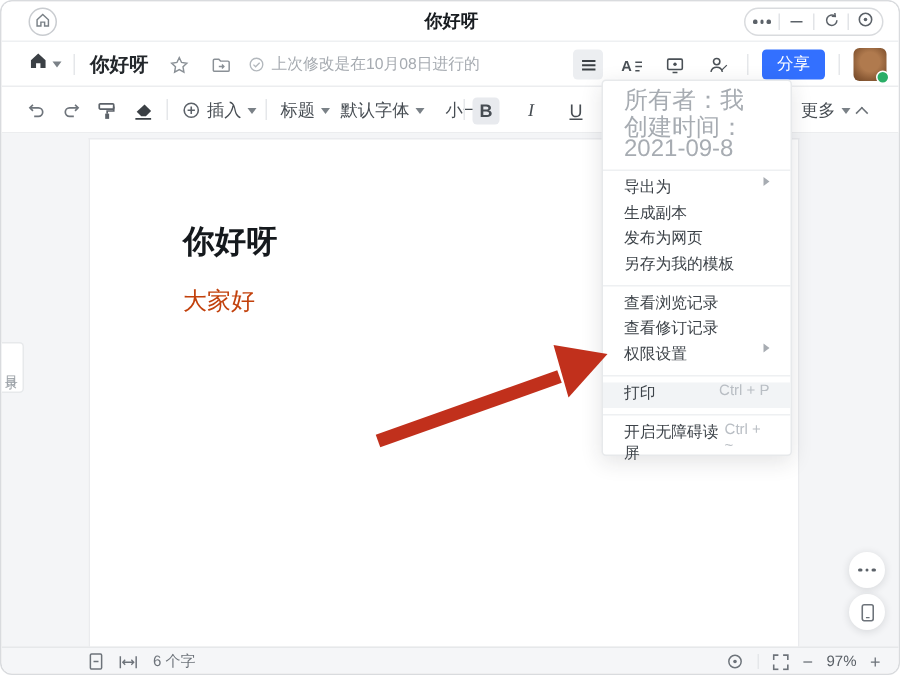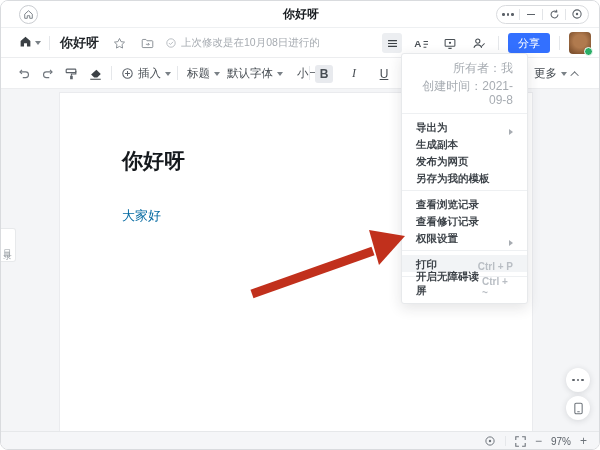--- a/index.html
+++ b/index.html
@@ -40,40 +40,40 @@
   .fmt-u { text-decoration:underline; font-size:12px; }
   .fmt-s { text-decoration:line-through; font-size:12px; }
   .fmt-box { width:18px; height:18px; display:flex; align-items:center; justify-content:center; border-radius:3px; }
   .fmt-box.active { background:#e8eaee; }
   .chev-up { width:6px; height:6px; border-left:1.6px solid #6b7177; border-top:1.6px solid #6b7177; transform:rotate(45deg) translateY(2px); }
 
   
   .canvas { position:absolute; left:0; top:88px; width:600px; height:344px; background:#f4f5f7; }
   .page { position:absolute; left:58px; top:3px; width:474px; height:341px; background:#fff; border:1px solid #eaebee; border-bottom:none; }
   .doc-heading { margin:54px 0 0 62px; font-size:21px; font-weight:700; color:#15191d; }
-  .doc-body { margin:32px 0 0 62px; font-size:13px; color:#0369a1; }
+  .doc-body { margin:16px 0 0 62px; font-size:16px; color:#c2410c; }
   .toc-tab { position:absolute; left:0; top:139px; width:15px; height:34px; background:#fff; border:1px solid #e7e9eb; border-left:none; border-radius:0 3px 3px 0; display:flex; align-items:center; justify-content:center; cursor:pointer; }
   .toc-tab span { writing-mode:vertical-rl; font-size:8.5px; color:#9aa0a6; letter-spacing:2px; }
   .float-btn { position:absolute; width:24px; height:24px; border-radius:50%; background:#fff; box-shadow:0 1px 6px rgba(31,35,41,.14); display:flex; align-items:center; justify-content:center; cursor:pointer; }
   .fb-more { right:11px; top:279px; }
   .fb-phone { right:11px; top:307px; }
 
   
   .statusbar { position:absolute; left:0; bottom:0; width:600px; height:18px; background:#f5f6f8; border-top:1px solid #e6e8ea; font-size:10px; color:#6d737a; }
   .sb-left { position:absolute; left:58px; top:0; height:18px; display:flex; align-items:center; gap:10px; }
   .sb-right { position:absolute; right:14px; top:0; height:18px; display:flex; align-items:center; gap:9px; }
   .sb-ic { display:flex; align-items:center; cursor:pointer; }
   .zoom-txt { color:#595f66; }
   .sb-right .vdiv { height:10px; }
 
   
   .menu { position:absolute; left:400px; top:52px; width:127px; background:#fff; border:1px solid #e7e9eb; border-radius:3px; box-shadow:0 4px 14px rgba(31,35,41,.12); padding:5px 0; z-index:50; }
-  .mi-line { padding:2px 14px; font-size:12px; color:#a7acb2; line-height:14px;text-align:right; }
+  .mi-line { padding:2px 14px; font-size:16px; color:#a7acb2; line-height:14px; }
   .m-div { height:1px; background:#eef0f2; margin:4px 0; }
-  .m-item { position:relative; height:17px; padding:0 14px; display:flex; align-items:flex-end; justify-content:space-between; font-size:10.5px; color:#3d4349; cursor:pointer;font-weight:bold; }
+  .m-item { position:relative; height:17px; padding:0 14px; display:flex; align-items:flex-start; justify-content:space-between; font-size:10.5px; color:#3d4349; cursor:pointer; }
   .m-item.hl { background:#f2f4f6; }
   .m-item .sc { font-size:10px; color:#b9bec4; }
   .sub { width:0; height:0; border-top:3px solid transparent; border-bottom:3px solid transparent; border-left:4px solid #a7acb2; }
 
   
   .arrow-svg { position:absolute; left:0; top:0; width:600px; height:450px; pointer-events:none; z-index:90; }
 </style>
 </head>
 <body>
 
@@ -274,20 +274,35 @@
     </div>
     <div class="float-btn fb-phone">
       <svg width="11" height="13" viewBox="0 0 12 16">
           <rect x="1.5" y="1.5" width="9" height="13" rx="1.5" fill="none" stroke="#6d737a" stroke-width="1.3"></rect>
           <path d="M4.5 12 H7.5" stroke="#6d737a" stroke-width="1.2"></path>
         </svg>
     </div>
   </div>
 
   <div class="statusbar">
+    <div class="sb-left">
+      <span class="sb-ic">
+        <svg width="10" height="12" viewBox="0 0 12 14">
+            <rect x="1.5" y="1" width="9" height="12" rx="1" fill="none" stroke="#6d737a" stroke-width="1.2"></rect>
+            <path d="M4 7 H8" stroke="#6d737a" stroke-width="1.1"></path>
+          </svg>
+      </span>
+      <span class="sb-ic">
+        <svg width="13" height="11" viewBox="0 0 16 12">
+            <path d="M1.5 1 V11 M14.5 1 V11" stroke="#6d737a" stroke-width="1.2"></path>
+            <path d="M3.5 6 H12.5 M5.5 4 L3.5 6 L5.5 8 M10.5 4 L12.5 6 L10.5 8" fill="none" stroke="#6d737a" stroke-width="1.1"></path>
+          </svg>
+      </span>
+      <span>6 个字</span>
+    </div>
     <div class="sb-right">
       <span class="sb-ic">
         <svg width="12" height="12" viewBox="0 0 16 16">
             <circle cx="8" cy="8" r="5.5" fill="none" stroke="#6d737a" stroke-width="1.3"></circle>
             <circle cx="8" cy="8" r="1.6" fill="#6d737a"></circle>
           </svg>
       </span>
       <span class="vdiv"></span>
       <span class="sb-ic">
         <svg width="11" height="11" viewBox="0 0 14 14">

